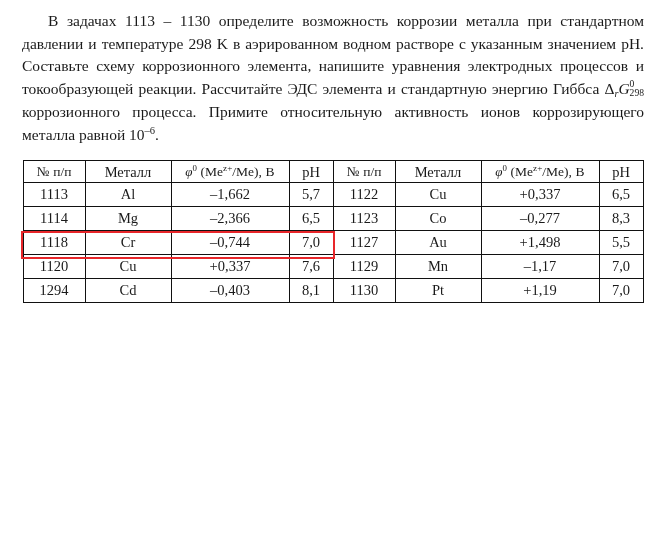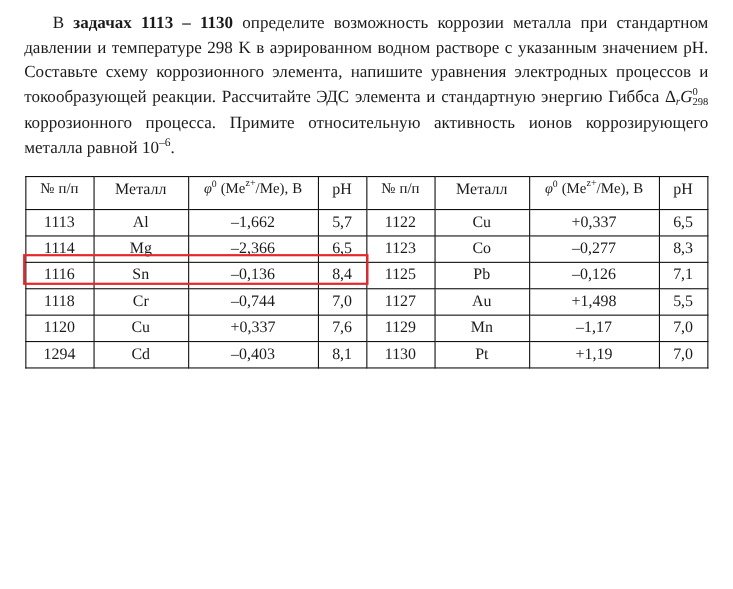--- a/index.html
+++ b/index.html
@@ -22,21 +22,21 @@
     padding: 10px 22px 0 22px;
   }
   .para {
     font-size: 15.5px;
     line-height: 1.455;
     text-align: justify;
     text-justify: inter-word;
     margin: 0;
   }
   .para .indent { display: inline-block; width: 26px; }
-  .b { font-weight: bold; }
+  .b { font-weight: normal; }
   sup.sm { font-size: 0.68em; vertical-align: super; line-height: 0; }
 
   .gibbs { white-space: nowrap; }
   .gibbs .delta { font-style: normal; }
   .gibbs .subr { font-size: 0.66em; font-style: italic; vertical-align: -0.25em; }
   .gibbs .gsym { font-style: italic; }
   .gibbs .supsub {
     display: inline-block;
     vertical-align: -0.22em;
     font-size: 0.62em;
@@ -56,21 +56,21 @@
     font-size: 14.5px;
     table-layout: fixed;
   }
   table.data th, table.data td {
     border: 1px solid #111;
     text-align: center;
     padding: 1px 2px;
   }
   table.data thead th {
     font-weight: normal;
-    padding: 3px 2px 10px 2px;
+    padding: 3px 2px 2px 2px;
     line-height: 1.12;
     font-family: Liberation Serif, serif;
   }
   table.data tbody td {
     height: 21px;
     line-height: 19px;
   }
   .col-np { width: 62px; }
   .col-met { width: 86px; }
   .col-phi { width: 118px; }
@@ -161,30 +161,20 @@
           <td>1114</td>
           <td>Mg</td>
           <td>–2,366</td>
           <td>6,5</td>
           <td>1123</td>
           <td>Co</td>
           <td>–0,277</td>
           <td>8,3</td>
         </tr>
         <tr>
-          <td>1116</td>
-          <td>Sn</td>
-          <td>–0,136</td>
-          <td>8,4</td>
-          <td>1125</td>
-          <td>Pb</td>
-          <td>–0,126</td>
-          <td>7,1</td>
-        </tr>
-        <tr>
           <td>1118</td>
           <td>Cr</td>
           <td>–0,744</td>
           <td>7,0</td>
           <td>1127</td>
           <td>Au</td>
           <td>+1,498</td>
           <td>5,5</td>
         </tr>
         <tr>

